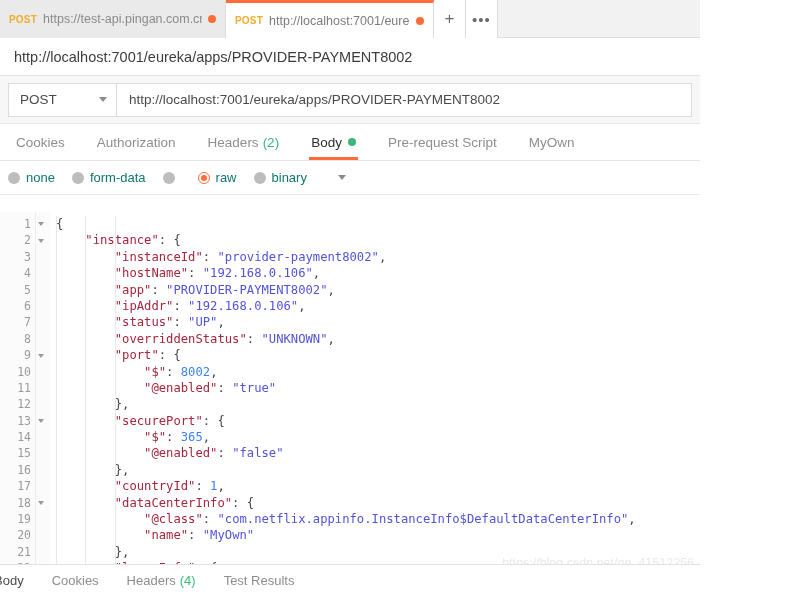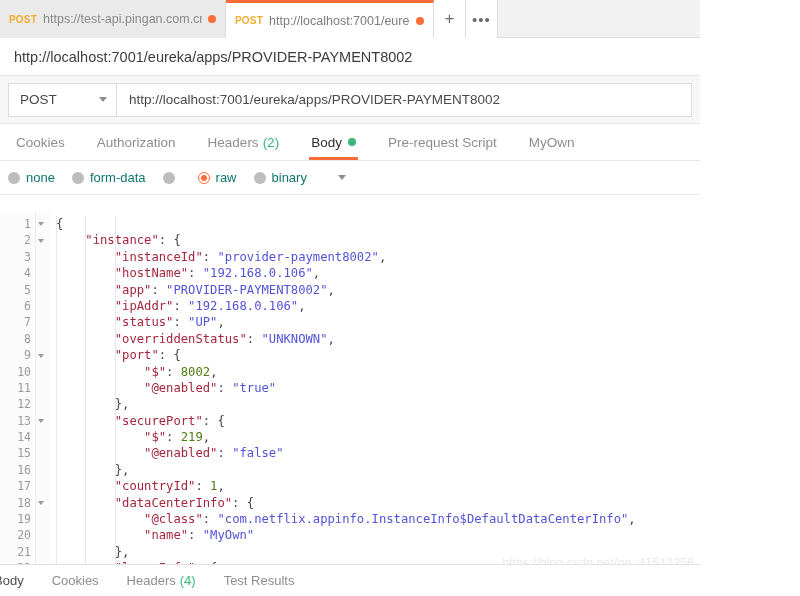--- a/index.html
+++ b/index.html
@@ -272,21 +272,21 @@
   .code .cline {
     height: 16.4px;
     line-height: 16.4px;
     font-family: "DejaVu Sans Mono", monospace;
     font-size: 12.2px;
     white-space: pre;
     color: #333;
   }
   .tok-key { color: #a6263e; }
   .tok-str { color: #5353d6; }
-  .tok-num { color: #4d7c0f; }
+  .tok-num { color: #3b82f6; }
   .tok-punc { color: #444; }
   .indent-guide {
     position: absolute;
     top: 4px; bottom: 0;
     width: 1px;
     background: #e8e8e8;
   }
 
   
   .resptabs {
@@ -454,21 +454,21 @@
         <div class="cline"><span class="tok-punc">        </span><span class="tok-key">"hostName"</span><span class="tok-punc">: </span><span class="tok-str">"192.168.0.106"</span><span class="tok-punc">,</span></div>
         <div class="cline"><span class="tok-punc">        </span><span class="tok-key">"app"</span><span class="tok-punc">: </span><span class="tok-str">"PROVIDER-PAYMENT8002"</span><span class="tok-punc">,</span></div>
         <div class="cline"><span class="tok-punc">        </span><span class="tok-key">"ipAddr"</span><span class="tok-punc">: </span><span class="tok-str">"192.168.0.106"</span><span class="tok-punc">,</span></div>
         <div class="cline"><span class="tok-punc">        </span><span class="tok-key">"status"</span><span class="tok-punc">: </span><span class="tok-str">"UP"</span><span class="tok-punc">,</span></div>
         <div class="cline"><span class="tok-punc">        </span><span class="tok-key">"overriddenStatus"</span><span class="tok-punc">: </span><span class="tok-str">"UNKNOWN"</span><span class="tok-punc">,</span></div>
         <div class="cline"><span class="tok-punc">        </span><span class="tok-key">"port"</span><span class="tok-punc">: {</span></div>
         <div class="cline"><span class="tok-punc">            </span><span class="tok-key">"$"</span><span class="tok-punc">: </span><span class="tok-num">8002</span><span class="tok-punc">,</span></div>
         <div class="cline"><span class="tok-punc">            </span><span class="tok-key">"@enabled"</span><span class="tok-punc">: </span><span class="tok-str">"true"</span></div>
         <div class="cline"><span class="tok-punc">        },</span></div>
         <div class="cline"><span class="tok-punc">        </span><span class="tok-key">"securePort"</span><span class="tok-punc">: {</span></div>
-        <div class="cline"><span class="tok-punc">            </span><span class="tok-key">"$"</span><span class="tok-punc">: </span><span class="tok-num">219</span><span class="tok-punc">,</span></div>
+        <div class="cline"><span class="tok-punc">            </span><span class="tok-key">"$"</span><span class="tok-punc">: </span><span class="tok-num">365</span><span class="tok-punc">,</span></div>
         <div class="cline"><span class="tok-punc">            </span><span class="tok-key">"@enabled"</span><span class="tok-punc">: </span><span class="tok-str">"false"</span></div>
         <div class="cline"><span class="tok-punc">        },</span></div>
         <div class="cline"><span class="tok-punc">        </span><span class="tok-key">"countryId"</span><span class="tok-punc">: </span><span class="tok-num">1</span><span class="tok-punc">,</span></div>
         <div class="cline"><span class="tok-punc">        </span><span class="tok-key">"dataCenterInfo"</span><span class="tok-punc">: {</span></div>
         <div class="cline"><span class="tok-punc">            </span><span class="tok-key">"@class"</span><span class="tok-punc">: </span><span class="tok-str">"com.netflix.appinfo.InstanceInfo$DefaultDataCenterInfo"</span><span class="tok-punc">,</span></div>
         <div class="cline"><span class="tok-punc">            </span><span class="tok-key">"name"</span><span class="tok-punc">: </span><span class="tok-str">"MyOwn"</span></div>
         <div class="cline"><span class="tok-punc">        },</span></div>
         <div class="cline"><span class="tok-punc">        </span><span class="tok-key">"leaseInfo"</span><span class="tok-punc">: {</span></div>
       </div>
   </div>

